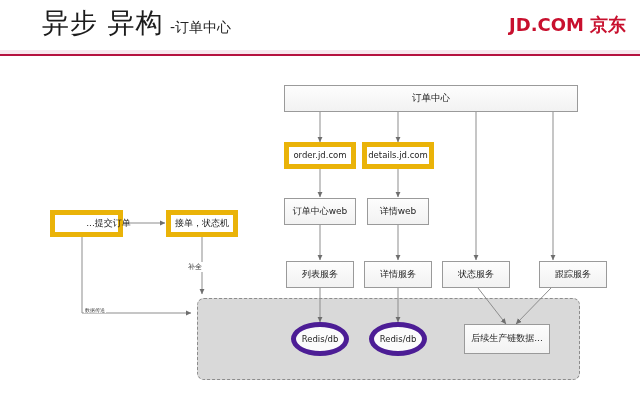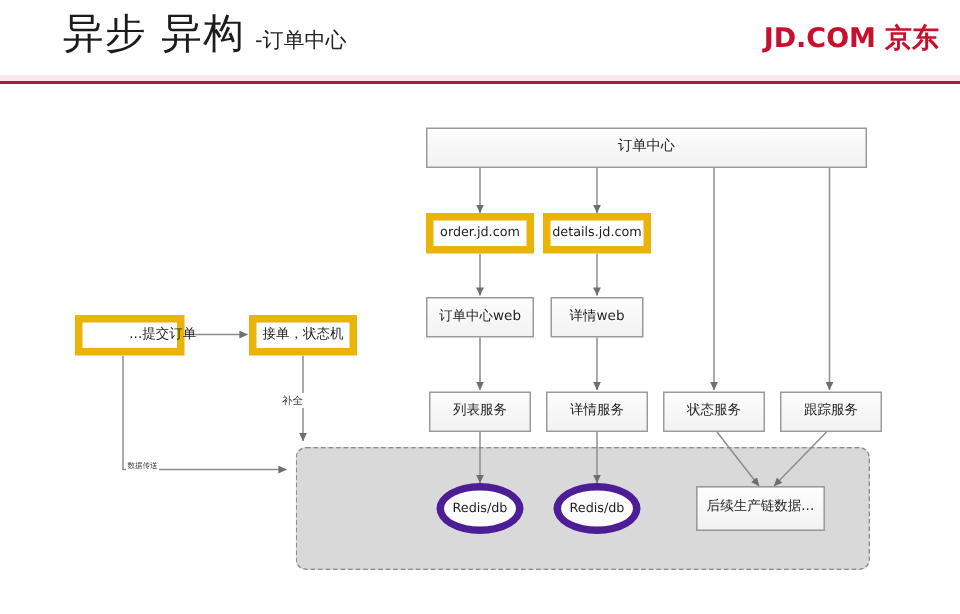--- a/index.html
+++ b/index.html
@@ -227,21 +227,21 @@
 
     <div class="node" style="left:286px; top:205px; width:68px; height:27px;">
       <span>列表服务</span>
     </div>
     <div class="node" style="left:364px; top:205px; width:68px; height:27px;">
       <span>详情服务</span>
     </div>
     <div class="node" style="left:442px; top:205px; width:68px; height:27px;">
       <span>状态服务</span>
     </div>
-    <div class="node" style="left:520px; top:205px; width:68px; height:27px;">
+    <div class="node" style="left:539px; top:205px; width:68px; height:27px;">
       <span>跟踪服务</span>
     </div>
 
     <div class="node plain" style="left:50px; top:154px; width:73px; height:27px;padding-left:44px;">
       <span>...提交订单</span>
     </div>
     <div class="node plain" style="left:166px; top:154px; width:72px; height:27px;">
       <span>接单，状态机</span>
     </div>
 

